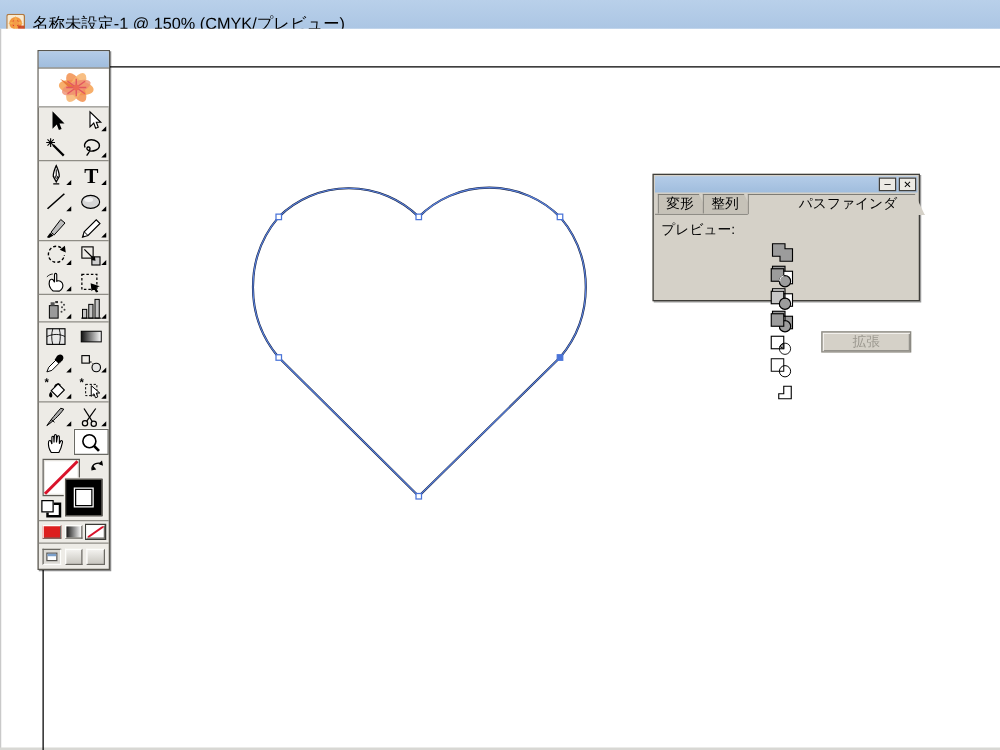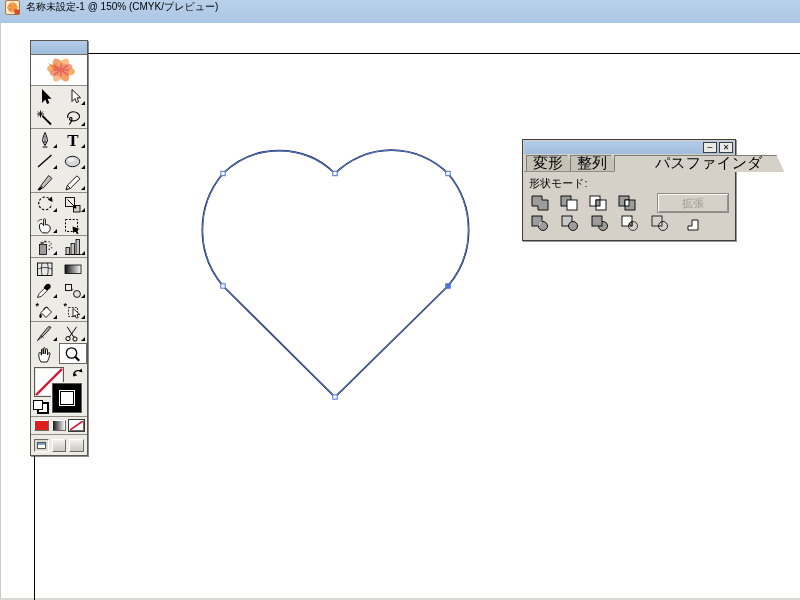--- a/index.html
+++ b/index.html
@@ -6,22 +6,22 @@
   body{
     width:800px;height:600px;position:relative;overflow:hidden;
     background:#fff;font-family:"Liberation Sans","DejaVu Sans",sans-serif;
     -webkit-font-smoothing:antialiased;
   }
   
   .titlebar{
     position:absolute;left:0;top:0;width:800px;height:38px;
     background:linear-gradient(#b9d0ea,#a3c0e0);
     border-bottom:1px solid #7d99ba;
-    display:flex;gap:6px;padding-left:5px;box-sizing:border-box;
-    font-size:10px;color:#000;
+    display:flex;align-items:center;gap:6px;padding-left:5px;box-sizing:border-box;
+    font-size:13px;color:#000;
   }
   .doc-icon{width:15px;height:15px;flex:0 0 auto;}
   
   .canvas{position:absolute;left:0;top:23px;width:800px;height:577px;background:#fff;
     border-left:1px solid #c9c9c9;box-sizing:border-box;}
   .artboard-top{position:absolute;left:33px;top:30px;width:767px;height:1px;background:#000;z-index:1;}
   .artboard-left{position:absolute;left:33px;top:30px;width:1px;height:567px;background:#000;z-index:1;}
   .art-layer{position:absolute;left:0;top:0;width:800px;height:600px;z-index:2;pointer-events:none;}
   .win-bottom{position:absolute;left:0;top:598px;width:800px;height:2px;background:#d8d8d4;z-index:0;}
   
@@ -75,32 +75,32 @@
     background:#d5d1c8;border:1px solid #3f3e3a;box-shadow:1px 1px 0 rgba(0,0,0,.4);
     padding:1px;
   }
   .panel-titlebar{height:13px;background:linear-gradient(#b4cce8,#a0bddd);
     display:flex;justify-content:flex-end;align-items:center;gap:2px;padding:0 1px;}
   .win-btn{width:14px;height:11px;background:#eceae4;border:1px solid #403f3c;
     font-size:8px;line-height:9px;text-align:center;color:#000;box-sizing:border-box;
     font-family:"DejaVu Sans",sans-serif;}
   .tab-row{display:flex;align-items:flex-end;height:17px;padding-left:2px;position:relative;
     border-bottom:1px solid #8f8d86;}
-  .tab{height:15px;line-height:15px;font-size:15px;color:#000;
+  .tab{height:15px;line-height:15px;font-size:11px;color:#000;
     padding:0 12px 0 6px;margin-right:-5px;background:#c6c2b8;
     border-left:1px solid #7e7c76;border-top:1px solid #7e7c76;
     clip-path:polygon(0 0,calc(100% - 8px) 0,100% 100%,0 100%);
     white-space:nowrap;font-family:Liberation Serif, serif;}
   .tab.active{background:#d5d1c8;z-index:2;padding-right:22px;border-bottom:1px solid #d5d1c8;margin-bottom:-1px;padding-left:40px;}
   .panel-menu{position:absolute;right:3px;bottom:2px;width:12px;height:12px;border:1px solid #3f3e3a;
     border-radius:50%;background:#f0eee8;display:flex;align-items:center;justify-content:center;
     font-size:6px;color:#000;box-sizing:border-box;}
   .panel-body{padding:2px 5px 6px 5px;}
   .section-label{font-size:11px;color:#000;margin:2px 0 2px 0;}
-  .btn-row{display:flex;align-items:center;height:20px;}
+  .btn-row{display:flex;align-items:center;height:20px;flex-direction:column;}
   .icon-btn{width:22px;height:18px;display:flex;align-items:center;justify-content:center;
     margin-right:7px;}
   .pf-row .icon-btn{margin-right:8px;}
   .expand-btn{margin-left:auto;width:70px;height:18px;font-size:11px;color:#9b988f;
     background:#d5d1c8;border:1px solid #8c8a84;
     box-shadow:inset 1px 1px 0 #fbfaf7,inset -1px -1px 0 #94928b;
     display:flex;align-items:center;justify-content:center;}
 </style>
 </head>
 <body>
@@ -400,21 +400,21 @@
     <div id="panel-tabs" style="display:flex;align-items:flex-end;">
         <div class="tab">変形</div>
         <div class="tab">整列</div>
         <div class="tab active">パスファインダ</div>
       </div>
     <div class="panel-menu">
       <span>▶</span>
     </div>
   </div>
   <div class="panel-body">
-    <div class="section-label">形状モード:</div>
+    <div class="section-label">プレビュー:</div>
     <div class="btn-row" id="shape-mode-row">
         <div class="icon-btn">
           <svg width="22" height="18" viewBox="0 0 22 18">
             <path d="M3 2 H13 V6 H19 V16 H9 V12 H3 Z" fill="#9c9c9c" stroke="#000" stroke-width=".9"></path>
           </svg>
         </div>
         <div class="icon-btn">
           <svg width="22" height="18" viewBox="0 0 22 18">
             <rect x="3" y="2" width="10" height="10" fill="#9c9c9c" stroke="#000" stroke-width=".9"></rect>
             <rect x="9" y="6" width="10" height="10" fill="#fff" stroke="#000" stroke-width=".9"></rect>

